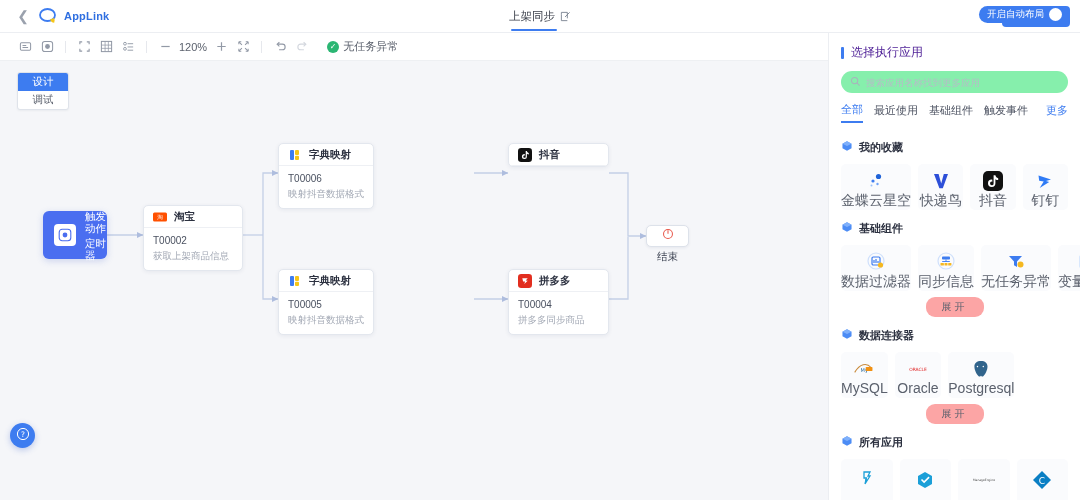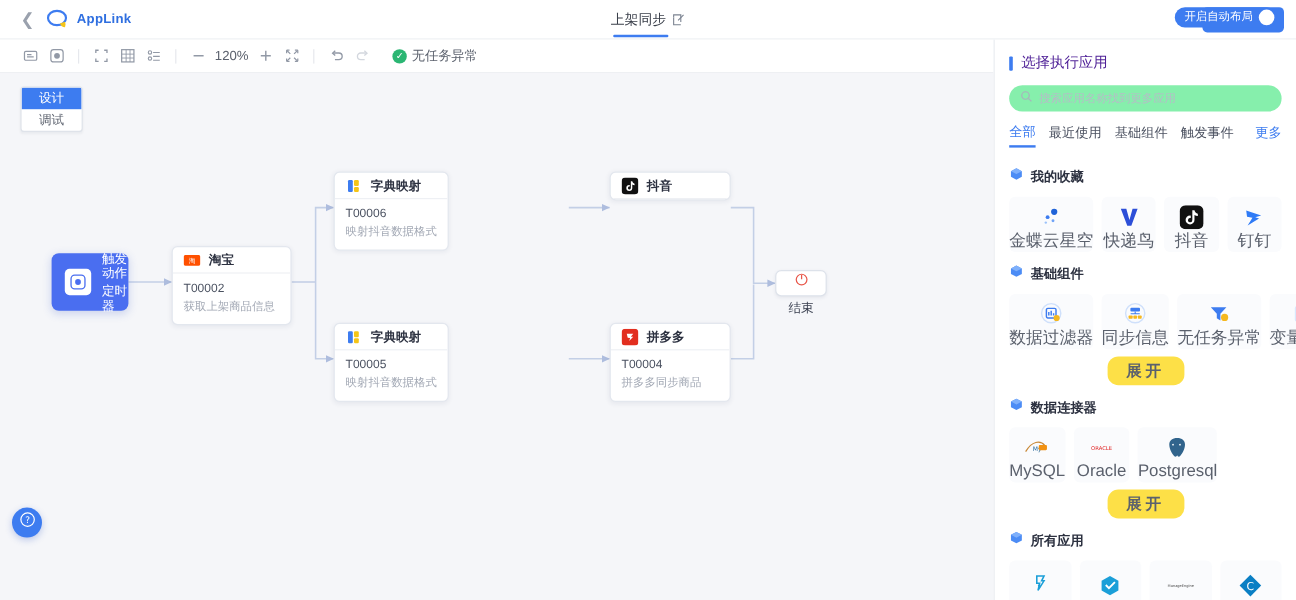--- a/index.html
+++ b/index.html
@@ -181,24 +181,23 @@
   .tile {
     background: #fafbfd; border-radius: 5px; height: 46px;
     display: flex; flex-direction: column; align-items: center; justify-content: center;
     gap: 4px; cursor: pointer;
   }
   .tile .cap { font-size: 14px; color: #5b616d; text-align: center; line-height: 9px; white-space: nowrap; }
   .tile .glyph { width: 22px; height: 22px; display: flex; align-items: center; justify-content: center; }
 
   .expand-row { display: flex; justify-content: center; margin-top: 6px; }
   .expand-btn {
-    font-size: 13px; color: #5b616d; background: #fde047; border-radius: 9px;
+    font-size: 10px; color: #5b616d; background: #fca5a5; border-radius: 9px;
     padding: 3px 16px; letter-spacing: 3px; cursor: pointer; border: none;
     font-family: inherit;
-    font-weight: bold;
   }
 </style>
 </head>
 <body>
 
 <div id="app">
 
   <div class="header">
     <div class="back-arrow">❮</div>
     <div class="logo-wrap">

